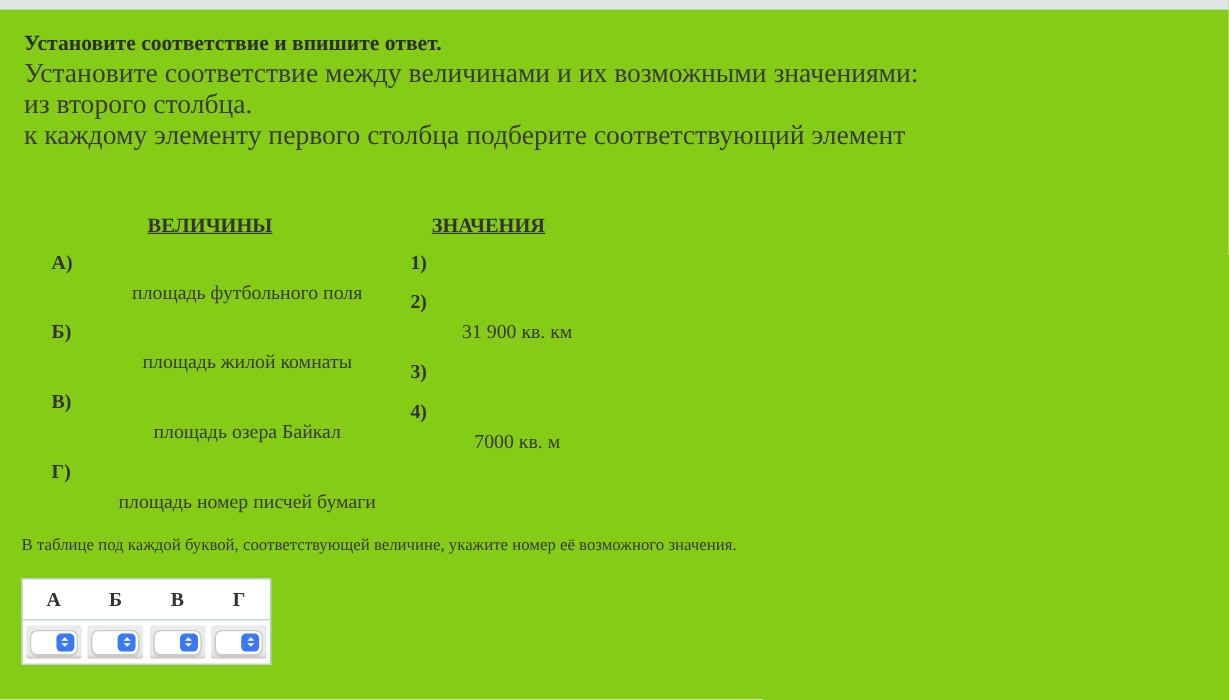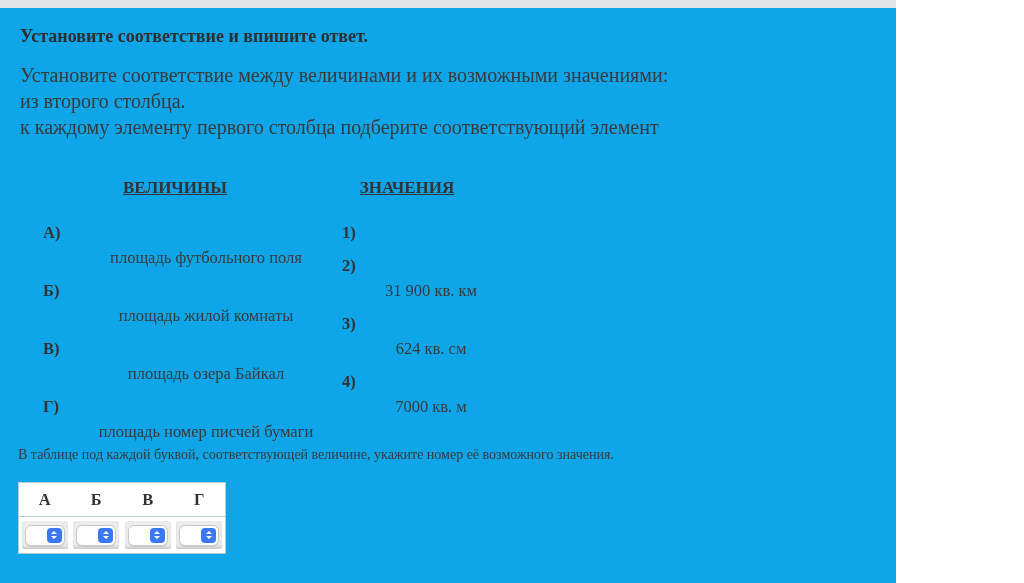--- a/index.html
+++ b/index.html
@@ -1,30 +1,30 @@
 <!DOCTYPE html>
 <html><head>
 <meta charset="utf-8">
 <style>
   * { margin:0; padding:0; box-sizing:border-box; }
   html,body { background:#ffffff; }
   body { font-family:"Liberation Serif","DejaVu Serif",serif; color:#333333; }
-  .screen { position:relative; width:896px; height:583px; background:#0ea5e9; overflow:hidden; }
+  .screen { position:relative; width:1024px; height:583px; background:#84cc16; overflow:hidden; }
 
   .topbar { position:absolute; top:0; left:0; width:1024px; height:8px; background:#e1e5e6; }
 
   .title { position:absolute; left:20px; top:26px; font-size:18px; font-weight:bold; color:#2e2e2e; }
 
-  .instruction { position:absolute; left:20px; top:62px; font-size:20px; color:#3a3a3a; line-height:26px; }
+  .instruction { position:absolute; left:20px; top:48px; font-size:23px; color:#3a3a3a; line-height:26px; }
 
   .match { position:absolute; left:20px; top:178px; display:flex; }
   .col-left  { width:322px; }
   .col-right { width:150px; }
   .col-header { font-weight:bold; text-decoration:underline; font-size:17px; color:#333;
-                text-align:center; margin-bottom:25px; }
+                text-align:center; margin-bottom:11px; }
   .col-left  .col-header { width:310px; }
   .col-right .col-header { width:130px; }
 
   .entry { margin-bottom:13px; }
   .entry-label { font-weight:bold; font-size:16.5px; line-height:20px; color:#333; }
   .entry-text  { font-size:16.5px; line-height:20px; margin-top:5px; white-space:nowrap; color:#3a3a3a;text-align:center; }
   .col-left  .entry-label { padding-left:23px; }
   .col-left  .entry-text  { padding-left:50px; }
   .col-right .entry-label { padding-left:0; }
   .col-right .entry-text  { padding-left:28px; }
@@ -98,21 +98,20 @@
 
       <div class="entry">
         <div class="entry-label">1)</div>
       </div>
       <div class="entry">
         <div class="entry-label">2)</div>
         <div class="entry-text">31 900 кв. км</div>
       </div>
       <div class="entry">
         <div class="entry-label">3)</div>
-        <div class="entry-text">624 кв. см</div>
       </div>
       <div class="entry">
         <div class="entry-label">4)</div>
         <div class="entry-text">7000 кв. м</div>
       </div>
     </div>
 
   </div>
 
   <div class="note">В таблице под каждой буквой, соответствующей величине, укажите номер её возможного значения.</div>

